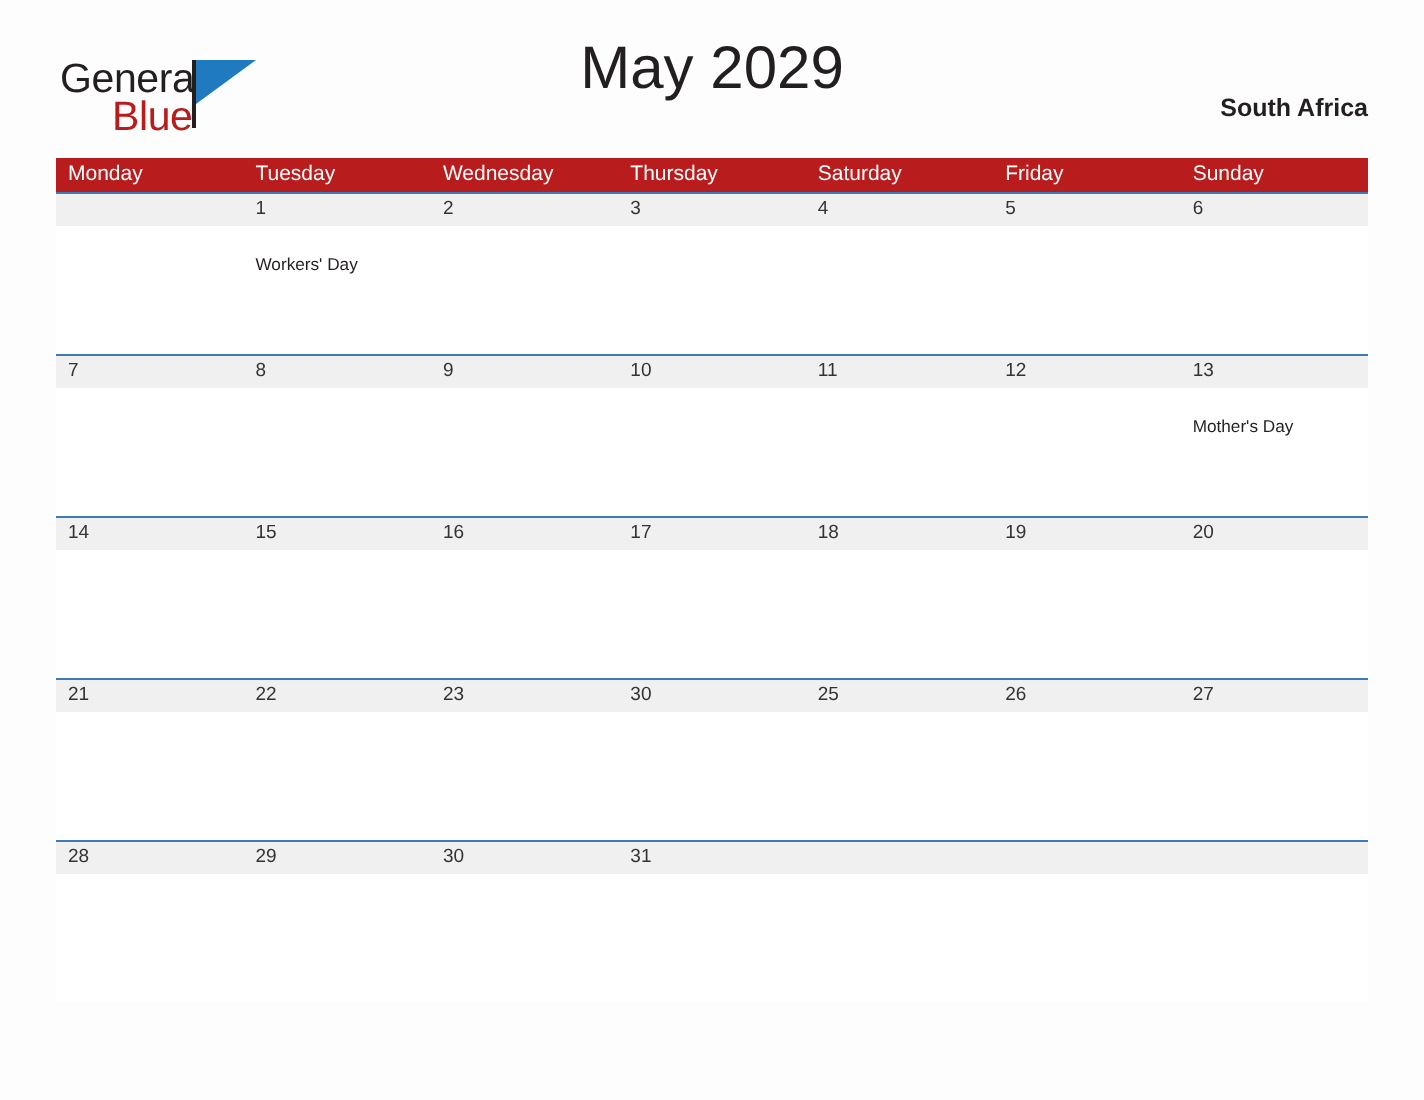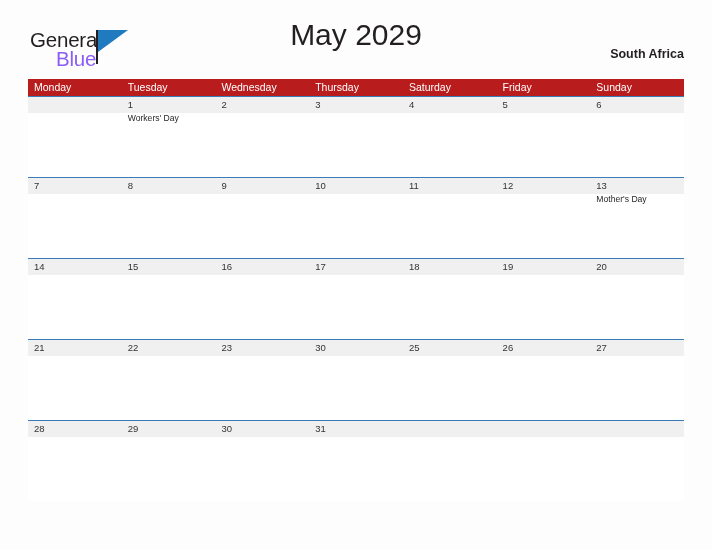--- a/index.html
+++ b/index.html
@@ -49,21 +49,21 @@
     font-family: "Liberation Sans", sans-serif;
     line-height: 22px;
     white-space: nowrap;
   }
   .logo-blue {
     position: absolute;
     left: 26px;
     top: 19px;
     font-size: 20.5px;
     letter-spacing: -0.2px;
-    color: #8b5cf6;
+    color: #b91c1c;
     font-family: "Liberation Sans", sans-serif;
     line-height: 22px;
     white-space: nowrap;
   }
   .logo-flag {
     position: absolute;
     left: 68px;
     top: 1px;
     width: 0;
     height: 0;
@@ -160,21 +160,21 @@
   .event-band {
     display: flex;
     width: 656px;
     height: 64px;
     background: #ffffff;
   }
   .event-cell {
     flex: 1 1 0;
     box-sizing: border-box;
     padding-left: 6px;
-    padding-top: 0;
+    padding-top: 14px;
     font-size: 8.6px;
     line-height: 11px;
     color: #231f20;
     font-family: "Liberation Sans", sans-serif;
     overflow: hidden;
   }
   .event-cell .event-text {
     display: block;
     white-space: nowrap;
   }

